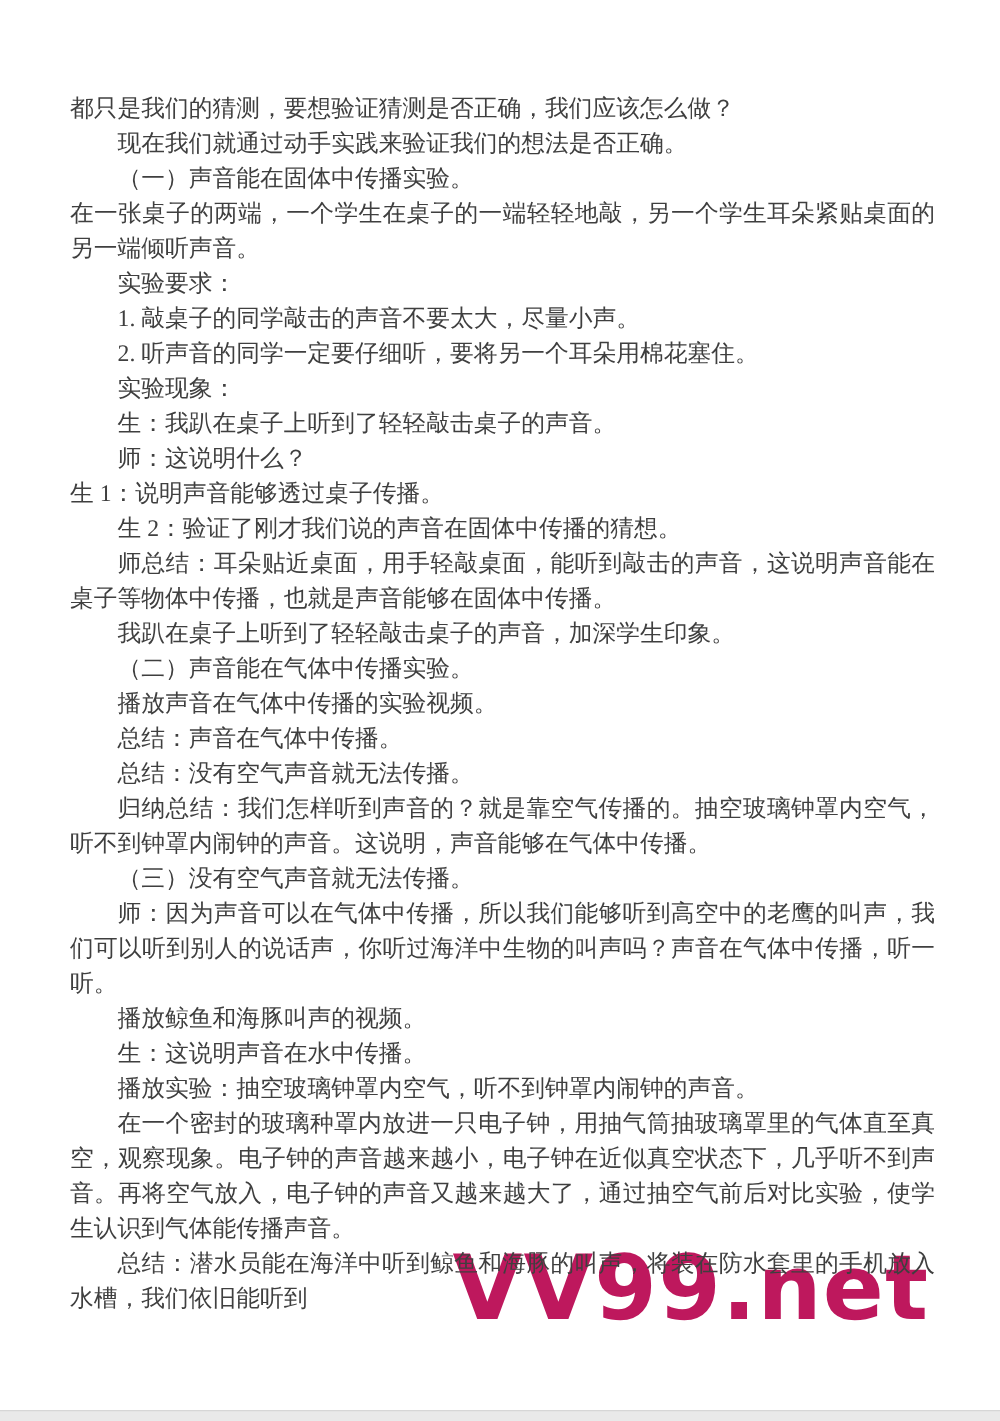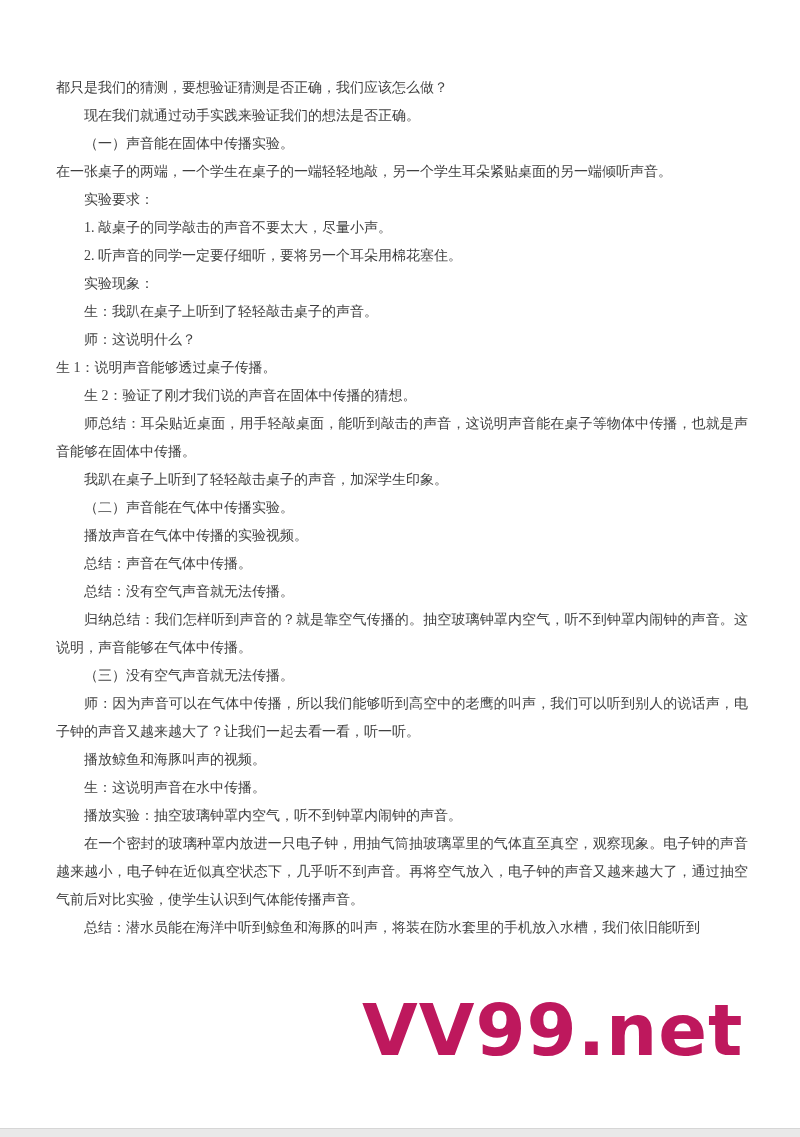--- a/index.html
+++ b/index.html
@@ -18,21 +18,21 @@
   #doc-body {
     position: absolute;
     left: 56px;
     top: 74px;
     width: 692px;
     z-index: 2;
   }
   #doc-body p {
     margin: 0;
     padding: 0;
-    font-size: 14px;
+    font-size: 19px;
     line-height: 28px;
     color: #3f3f3f;
     text-align: justify;
     letter-spacing: 0;
     word-break: break-all;
   }
   #doc-body p.indent-2 { text-indent: 2em; }
   #doc-body p.indent-0 { text-indent: 0; }
   #watermark {
     position: absolute;
@@ -79,21 +79,21 @@
       <p class="indent-0">生 1：说明声音能够透过桌子传播。</p>
       <p class="indent-2">生 2：验证了刚才我们说的声音在固体中传播的猜想。</p>
       <p class="indent-2">师总结：耳朵贴近桌面，用手轻敲桌面，能听到敲击的声音，这说明声音能在桌子等物体中传播，也就是声音能够在固体中传播。</p>
       <p class="indent-2">我趴在桌子上听到了轻轻敲击桌子的声音，加深学生印象。</p>
       <p class="indent-2">（二）声音能在气体中传播实验。</p>
       <p class="indent-2">播放声音在气体中传播的实验视频。</p>
       <p class="indent-2">总结：声音在气体中传播。</p>
       <p class="indent-2">总结：没有空气声音就无法传播。</p>
       <p class="indent-2">归纳总结：我们怎样听到声音的？就是靠空气传播的。抽空玻璃钟罩内空气，听不到钟罩内闹钟的声音。这说明，声音能够在气体中传播。</p>
       <p class="indent-2">（三）没有空气声音就无法传播。</p>
-      <p class="indent-2">师：因为声音可以在气体中传播，所以我们能够听到高空中的老鹰的叫声，我们可以听到别人的说话声，电子钟的声音又越来越大了？让我们一起去看一看，听一听。</p>
+      <p class="indent-2">师：因为声音可以在气体中传播，所以我们能够听到高空中的老鹰的叫声，我们可以听到别人的说话声，你听过海洋中生物的叫声吗？声音在气体中传播，听一听。</p>
       <p class="indent-2">播放鲸鱼和海豚叫声的视频。</p>
       <p class="indent-2">生：这说明声音在水中传播。</p>
       <p class="indent-2">播放实验：抽空玻璃钟罩内空气，听不到钟罩内闹钟的声音。</p>
       <p class="indent-2">在一个密封的玻璃种罩内放进一只电子钟，用抽气筒抽玻璃罩里的气体直至真空，观察现象。电子钟的声音越来越小，电子钟在近似真空状态下，几乎听不到声音。再将空气放入，电子钟的声音又越来越大了，通过抽空气前后对比实验，使学生认识到气体能传播声音。</p>
       <p class="indent-2">总结：潜水员能在海洋中听到鲸鱼和海豚的叫声，将装在防水套里的手机放入水槽，我们依旧能听到</p>
     </div>
 
   <div id="page-bottom-edge"></div>
 </div>
 

